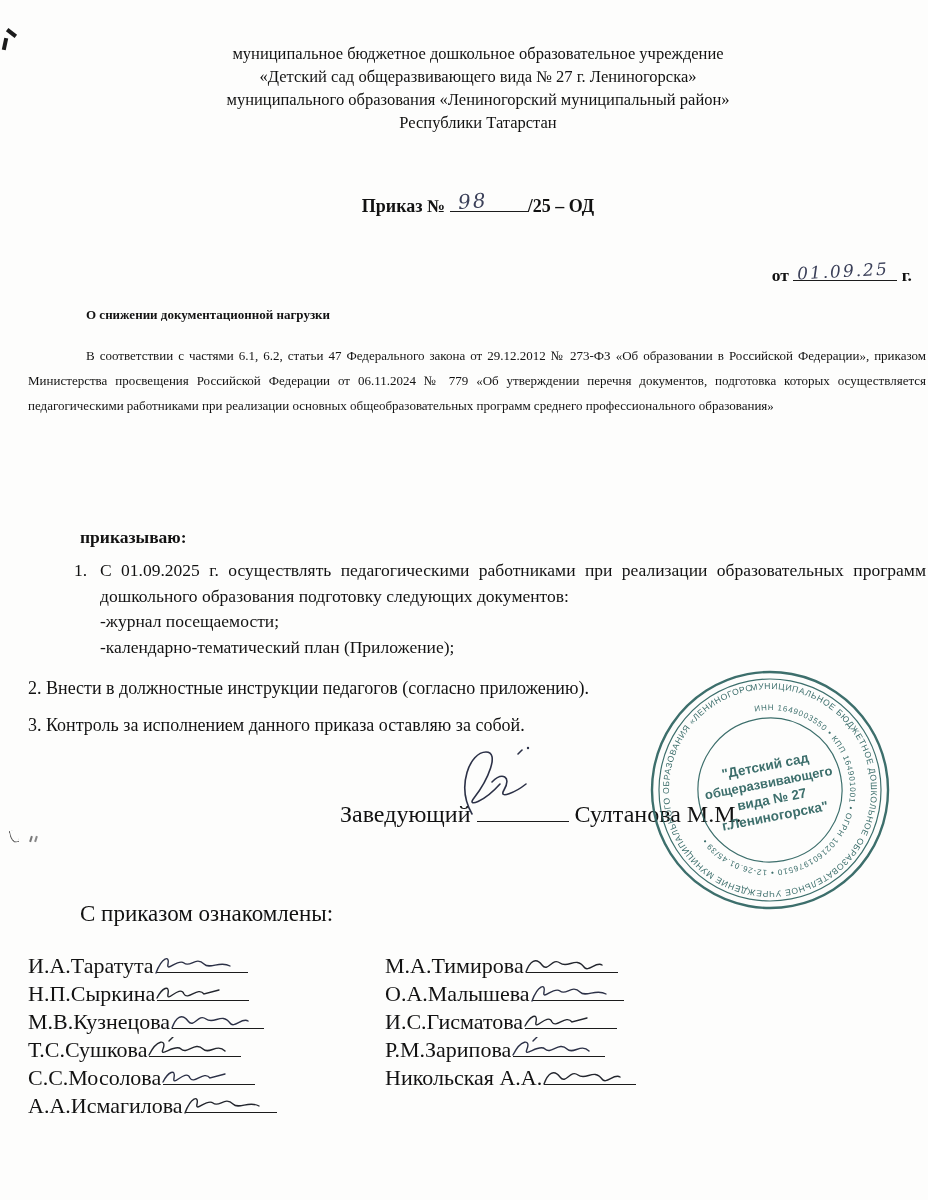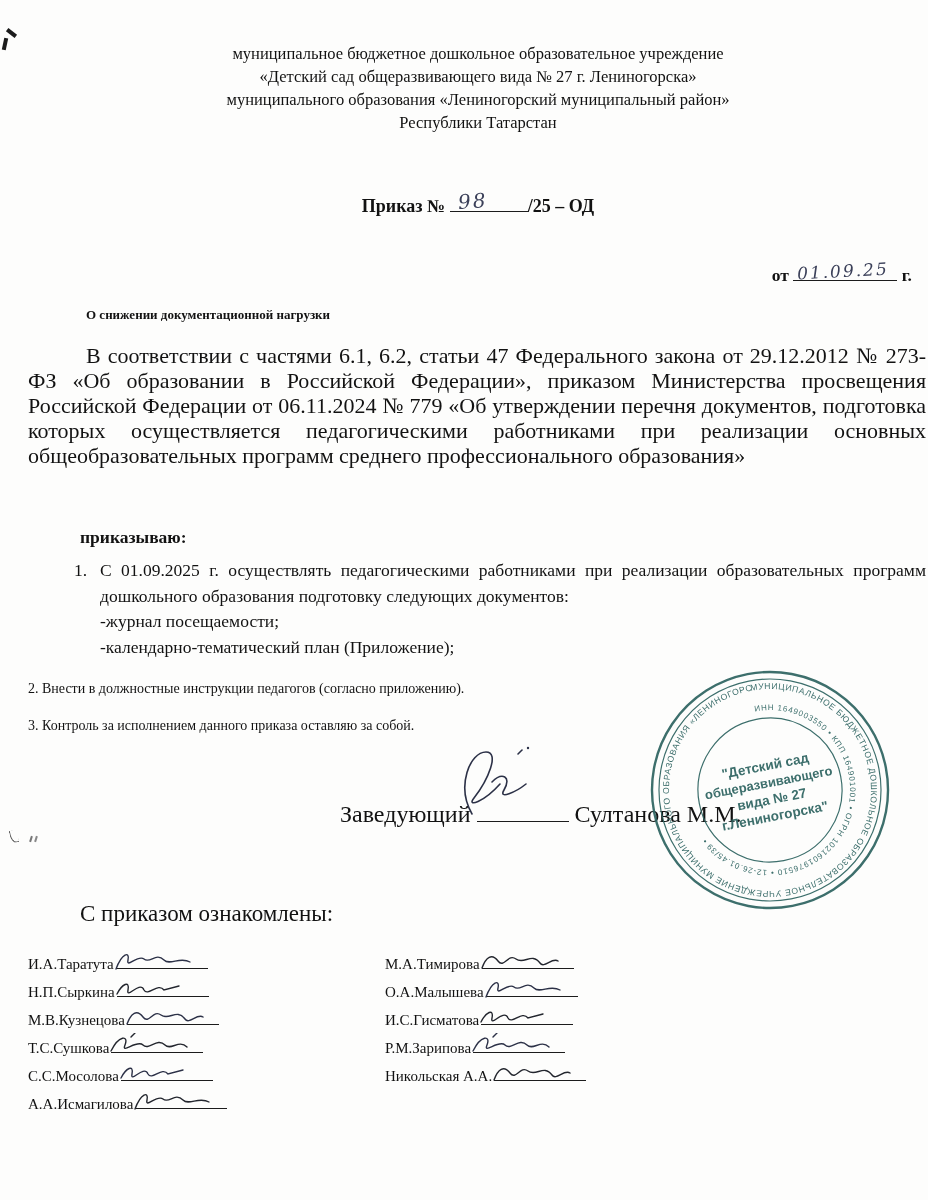--- a/index.html
+++ b/index.html
@@ -48,38 +48,38 @@
   .order-date{
     position:absolute;top:262px;right:44px;
     font-weight:bold;font-size:17.5px;
   }
   .subject{
     position:absolute;top:307px;left:86px;
     font-weight:bold;font-size:13px;
   }
   .preamble{
     position:absolute;top:343px;left:28px;right:30px;
-    font-size:22px;line-height:25px;
+    font-size:13px;line-height:25px;
     text-align:justify;text-indent:58px;
   }
   .decree-word{
     position:absolute;top:527px;left:80px;
     font-weight:bold;font-size:17.5px;
   }
   .item1{
     position:absolute;top:558px;left:74px;right:30px;
     font-size:17.5px;line-height:25.5px;
     display:flex;
   }
   .item1 .num{flex:0 0 26px;}
   .item1 .body{flex:1;text-align:justify;}
   .subitem{margin-top:0px;}
   .item-flat{
     position:absolute;left:28px;right:40px;
-    font-size:14px;line-height:25px;
+    font-size:18px;line-height:25px;
   }
   .item2{top:676px;}
   .item3{top:713px;}
   .sign-row{
     position:absolute;top:795px;left:340px;
     font-size:24px;
     white-space:nowrap;
   }
   .sign-line{width:92px;height:1.1em;}
   .big-signature{
@@ -93,21 +93,21 @@
     transform:rotate(-11deg);
     opacity:.92;
   }
   .ack-label{
     position:absolute;top:901px;left:80px;
     font-size:23px;
   }
   .ack-columns{
     position:absolute;top:950px;left:28px;right:60px;
     display:flex;
-    font-size:15px;
+    font-size:22px;
   }
   .ack-col{display:flex;flex-direction:column;}
   .ack-col.left{width:357px;}
   .ack-col.right{flex:1;}
   .ack-row{height:28px;line-height:28px;white-space:nowrap;}
   .ack-line{width:92px;height:1em;margin-left:2px;}
   .ack-line svg{position:absolute;left:-4px;bottom:-7px;}
   .sq{stroke:#2c3147;stroke-width:1.4;fill:none;stroke-linecap:round;}
   .sq.dark{stroke:#23262e;}
   

